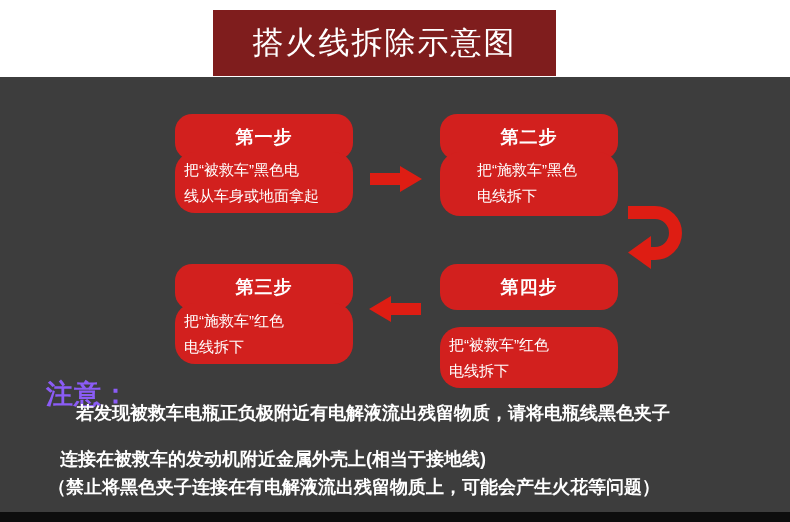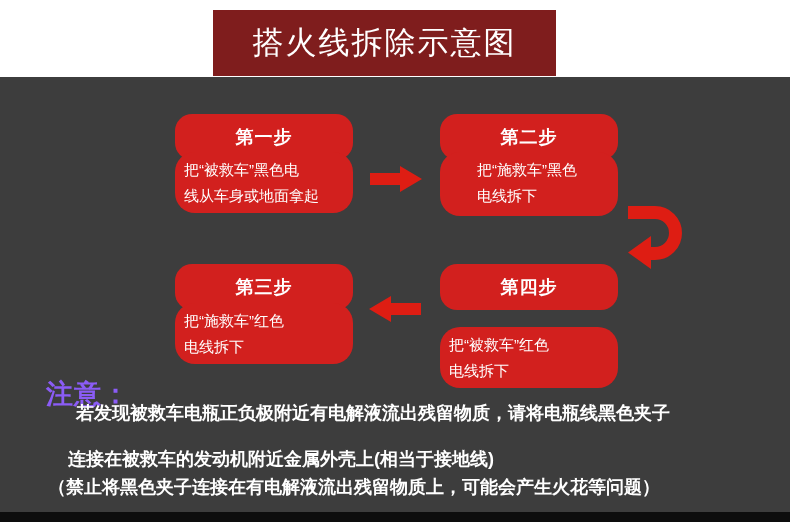--- a/index.html
+++ b/index.html
@@ -31,21 +31,21 @@
 
   .arrow{position:absolute;}
   .pos-a1{left:370px;top:166px;}
   .pos-a2{left:628px;top:198px;}
   .pos-a3{left:369px;top:296px;}
 
   .note-heading{position:absolute;left:46px;top:376px;color:#8b5cf6;font-size:27px;font-weight:bold;
                 letter-spacing:1px;white-space:nowrap;}
   .note-line{position:absolute;color:#ffffff;font-size:18px;font-weight:bold;white-space:nowrap;}
   .nl1{left:76px;top:401px;}
-  .nl2{left:68px;top:447px;}
+  .nl2{left:60px;top:447px;}
   .nl3{left:48px;top:475px;}
 </style>
 </head>
 <body>
 
 <div class="canvas">
 
   <div class="panel"></div>
 
   <div class="title-box">

